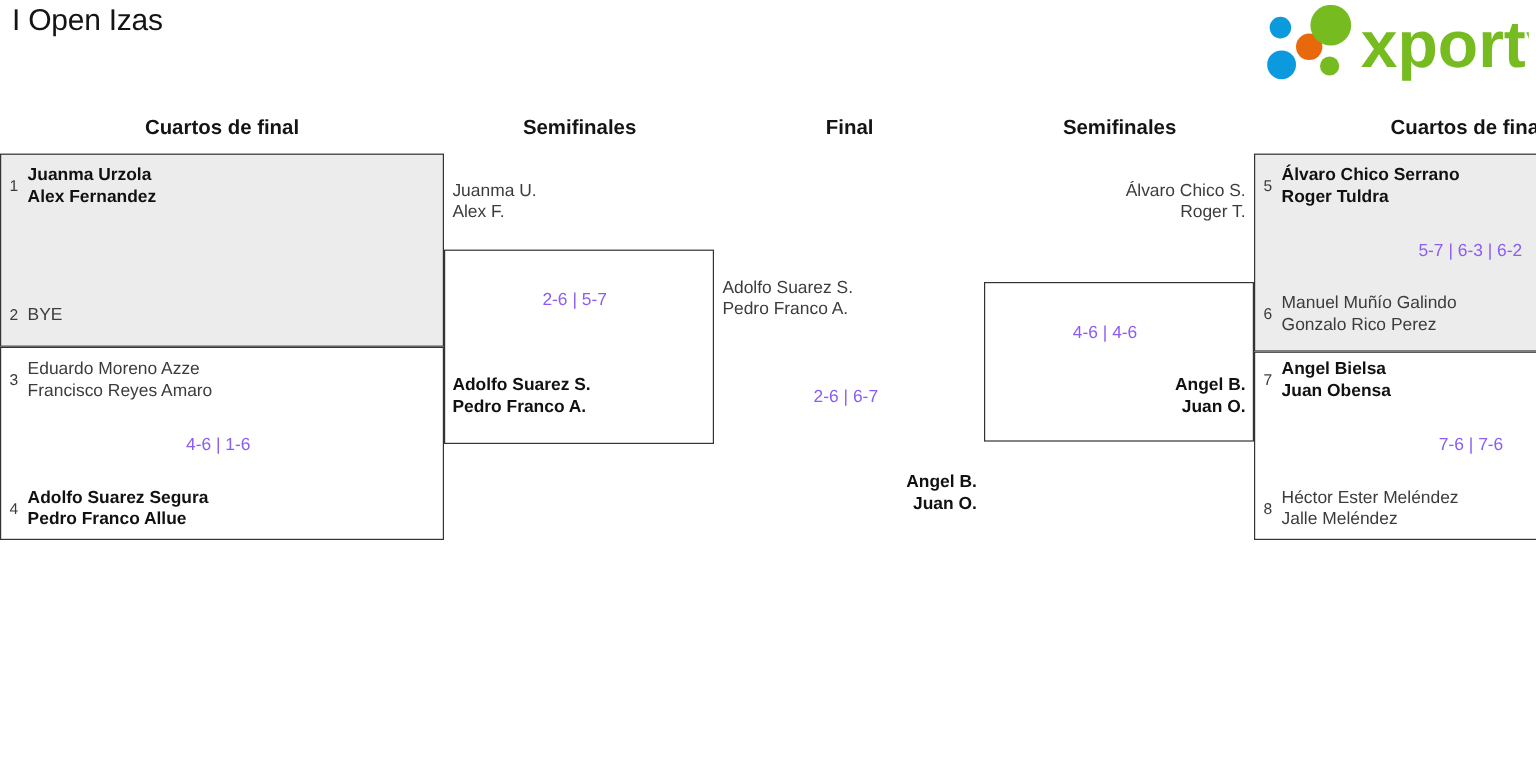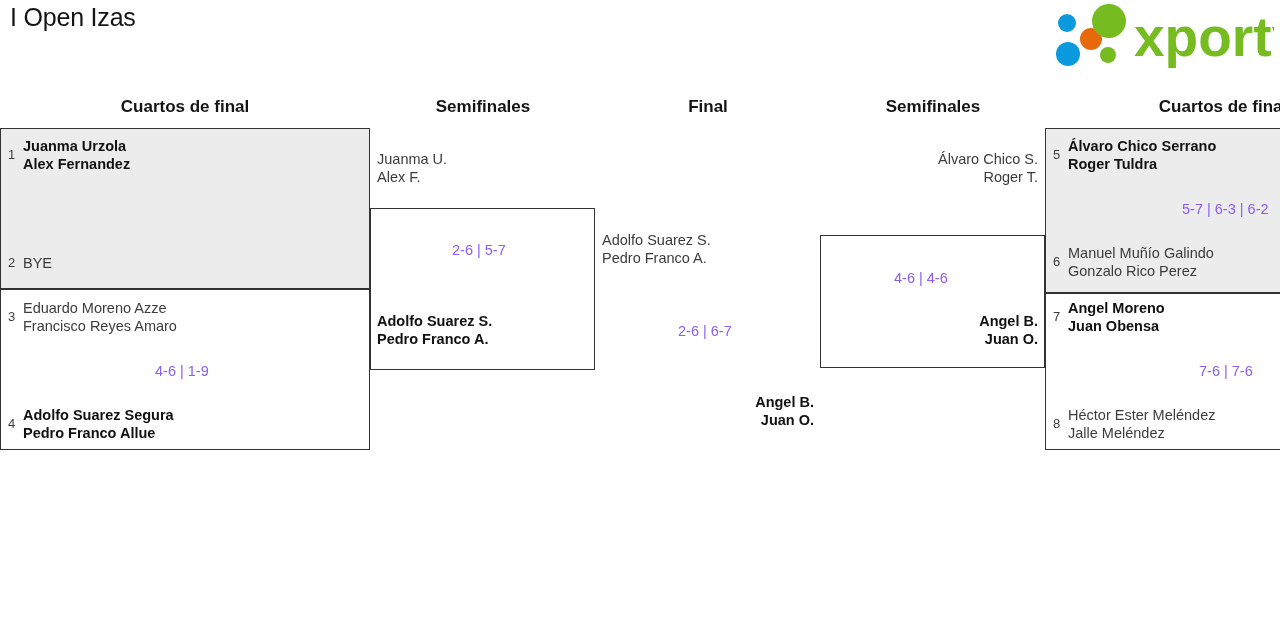--- a/index.html
+++ b/index.html
@@ -132,21 +132,21 @@
   <div class="box" style="left:0px; top:289px; width:370px; height:161px;"></div>
 
   <div class="entry loser" style="left:7px; top:299px;">
     <span class="seed">3</span>
     <span class="names">
       <span class="n1">Eduardo Moreno Azze</span>
       <span class="n2">Francisco Reyes Amaro</span>
     </span>
   </div>
 
-  <div class="score" style="left:155px; top:362px;">4-6 | 1-9</div>
+  <div class="score" style="left:155px; top:362px;">4-6 | 1-6</div>
 
   <div class="entry winner" style="left:7px; top:406px;">
     <span class="seed">4</span>
     <span class="names">
       <span class="n1">Adolfo Suarez Segura</span>
       <span class="n2">Pedro Franco Allue</span>
     </span>
   </div>
 
   <div class="box" style="left:370px; top:208px; width:225px; height:162px;"></div>
@@ -219,21 +219,21 @@
       <span class="n1">Manuel Muñío Galindo</span>
       <span class="n2">Gonzalo Rico Perez</span>
     </span>
   </div>
 
   <div class="box" style="left:1045px; top:293px; width:290px; height:157px;"></div>
 
   <div class="entry winner" style="left:1052px; top:299px;">
     <span class="seed">7</span>
     <span class="names">
-      <span class="n1">Angel Moreno</span>
+      <span class="n1">Angel Bielsa</span>
       <span class="n2">Juan Obensa</span>
     </span>
   </div>
 
   <div class="score" style="left:1199px; top:362px;">7-6 | 7-6</div>
 
   <div class="entry loser" style="left:1052px; top:406px;">
     <span class="seed">8</span>
     <span class="names">
       <span class="n1">Héctor Ester Meléndez</span>

